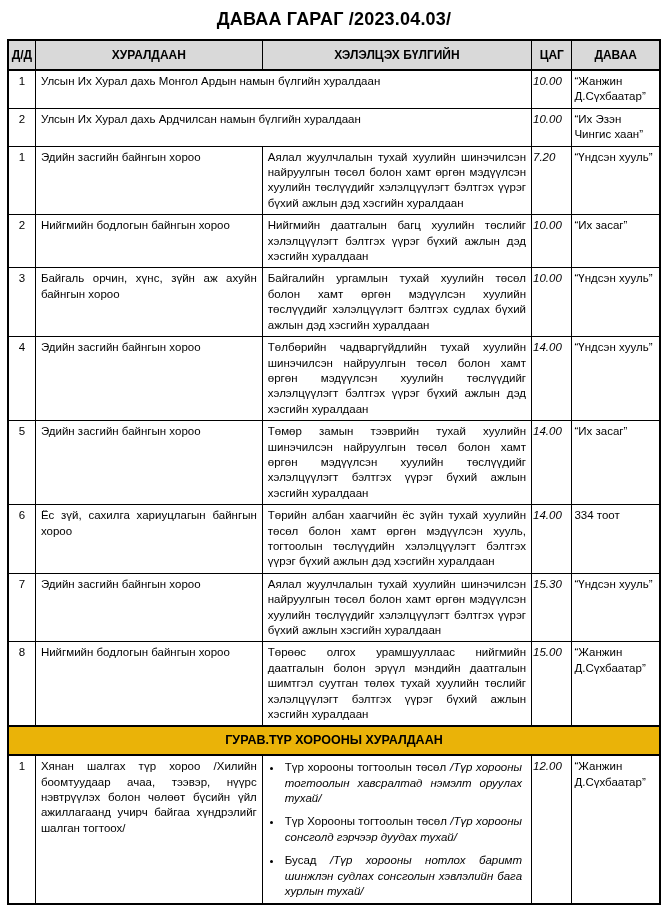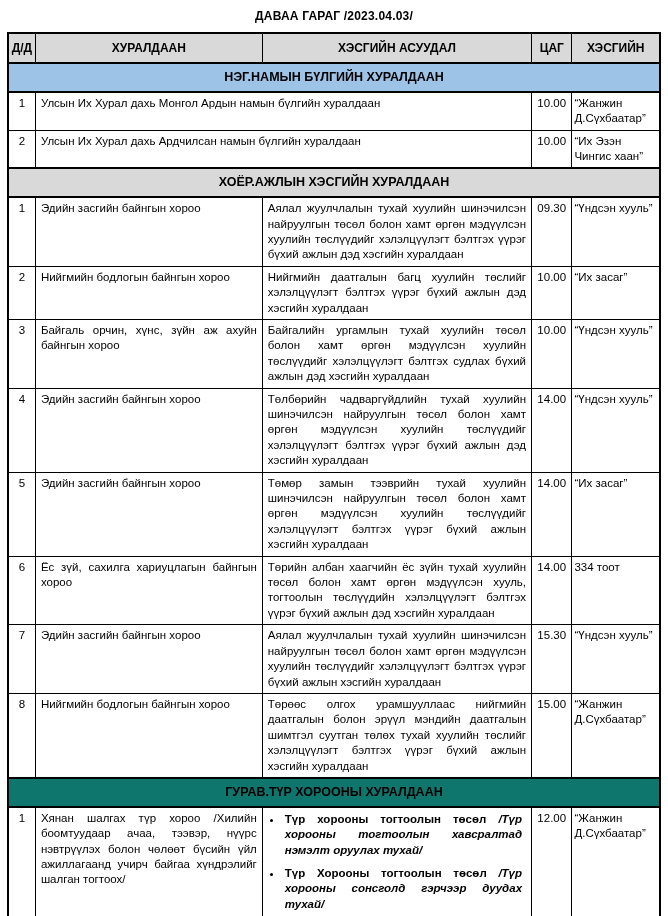--- a/index.html
+++ b/index.html
@@ -10,21 +10,21 @@
     font-family: "Liberation Sans", "DejaVu Sans", sans-serif;
   }
   .page {
     width: 668px;
     box-sizing: border-box;
     padding: 4px 7px 2px 7px;
   }
   .doc-title {
     text-align: center;
     font-weight: bold;
-    font-size: 12px;
+    font-size: 18px;
     margin: 5px 0 9px 0;
     letter-spacing: 0.2px;
   }
   table.schedule {
     width: 100%;
     border-collapse: collapse;
     border: 2px solid #000;
     table-layout: fixed;
   }
   col.c1 { width: 4.2%; }
@@ -51,35 +51,34 @@
   }
   td.section-cell {
     text-align: center;
     font-weight: bold;
     font-size: 12.5px;
     padding: 5px 2px;
     border-top: 2px solid #000;
     border-bottom: 2px solid #000;
   }
   td.c-no   { text-align: center; padding: 3px 1px; }
-  td.c-time { text-align: center; padding: 3px 1px; }
+  td.c-time { padding: 3px 1px; font-style: italic; }
   td.c-hall { padding: 3px 2px; }
   td.c-meeting, td.c-agenda { text-align: justify; }
   td.c-merged { text-align: left; }
   p.agenda-text { margin: 0; text-align: justify; }
   ul.agenda-list {
     margin: 0;
     padding: 0 0 0 15px;
     list-style: disc outside;
   }
   ul.agenda-list li {
     margin: 1px 4px 8px 0;
     text-align: justify;
     padding-left: 2px;
-    font-weight: bold;
   }
   ul.agenda-list li:last-child { margin-bottom: 1px; }
   .seg-italic { font-style: italic; }
 </style>
 </head>
 <body>
 
 <div class="page">
   <div class="doc-title">ДАВАА ГАРАГ /2023.04.03/</div>
 
@@ -88,51 +87,45 @@
       <col class="c1">
         <col class="c2">
         <col class="c3">
         <col class="c4">
         <col class="c5">
     </colgroup>
     <thead>
       <tr>
         <th>Д/Д</th>
         <th>ХУРАЛДААН</th>
-        <th>ХЭСГИЙН АСУУДАЛ</th>
+        <th>ХЭЛЭЛЦЭХ БҮЛГИЙН</th>
         <th>ЦАГ</th>
-        <th>ХЭСГИЙН</th>
+        <th>ДАВАА</th>
       </tr>
     </thead>
     <tbody id="table-body">
         <tr>
-    <td class="section-cell" colspan="5" style="background: rgb(157, 195, 230);">НЭГ.НАМЫН БҮЛГИЙН ХУРАЛДААН</td>
-  </tr>
-        <tr>
     <td class="c-no">1</td>
     <td class="c-merged" colspan="2">Улсын Их Хурал дахь Монгол Ардын намын бүлгийн хуралдаан</td>
     <td class="c-time">10.00</td>
     <td class="c-hall">“Жанжин Д.Сүхбаатар”</td>
   </tr>
         <tr>
     <td class="c-no">2</td>
     <td class="c-merged" colspan="2">Улсын Их Хурал дахь Ардчилсан намын бүлгийн хуралдаан</td>
     <td class="c-time">10.00</td>
     <td class="c-hall">“Их Эзэн Чингис хаан”</td>
   </tr>
         <tr>
-    <td class="section-cell" colspan="5" style="background: rgb(217, 217, 217);">ХОЁР.АЖЛЫН ХЭСГИЙН ХУРАЛДААН</td>
-  </tr>
-        <tr>
     <td class="c-no">1</td>
     <td class="c-meeting">Эдийн засгийн байнгын хороо</td>
     <td class="c-agenda">
             <p class="agenda-text">Аялал жуулчлалын тухай хуулийн шинэчилсэн найруулгын төсөл болон хамт өргөн мэдүүлсэн хуулийн төслүүдийг хэлэлцүүлэгт бэлтгэх үүрэг бүхий ажлын дэд хэсгийн хуралдаан</p>
           </td>
-    <td class="c-time">09.30</td>
+    <td class="c-time">7.20</td>
     <td class="c-hall">“Үндсэн хууль”</td>
   </tr>
         <tr>
     <td class="c-no">2</td>
     <td class="c-meeting">Нийгмийн бодлогын байнгын хороо</td>
     <td class="c-agenda">
             <p class="agenda-text">Нийгмийн даатгалын багц хуулийн төслийг хэлэлцүүлэгт бэлтгэх үүрэг бүхий ажлын дэд хэсгийн хуралдаан</p>
           </td>
     <td class="c-time">10.00</td>
     <td class="c-hall">“Их засаг”</td>
@@ -185,21 +178,21 @@
         <tr>
     <td class="c-no">8</td>
     <td class="c-meeting">Нийгмийн бодлогын байнгын хороо</td>
     <td class="c-agenda">
             <p class="agenda-text">Төрөөс олгох урамшууллаас нийгмийн даатгалын болон эрүүл мэндийн даатгалын шимтгэл суутган төлөх тухай хуулийн төслийг хэлэлцүүлэгт бэлтгэх үүрэг бүхий ажлын хэсгийн хуралдаан</p>
           </td>
     <td class="c-time">15.00</td>
     <td class="c-hall">“Жанжин Д.Сүхбаатар”</td>
   </tr>
         <tr>
-    <td class="section-cell" colspan="5" style="background: #0f766e;">ГУРАВ.ТҮР ХОРООНЫ ХУРАЛДААН</td>
+    <td class="section-cell" colspan="5" style="background: #eab308;">ГУРАВ.ТҮР ХОРООНЫ ХУРАЛДААН</td>
   </tr>
         <tr>
     <td class="c-no">1</td>
     <td class="c-meeting">Хянан шалгах түр хороо /Хилийн боомтуудаар ачаа, тээвэр, нүүрс нэвтрүүлэх болон чөлөөт бүсийн үйл ажиллагаанд учирч байгаа хүндрэлийг шалган тогтоох/</td>
     <td class="c-agenda">
             <ul class="agenda-list">
               <li><span>Түр хорооны тогтоолын төсөл </span><span class="seg-italic">/Түр хорооны тогтоолын хавсралтад нэмэлт оруулах тухай/</span></li>
               <li><span>Түр Хорооны тогтоолын төсөл </span><span class="seg-italic">/Түр хорооны сонсголд гэрчээр дуудах тухай/</span></li>
               <li><span>Бусад </span><span class="seg-italic">/Түр хорооны нотлох баримт шинжлэн судлах сонсголын хэвлэлийн бага хурлын тухай/</span></li>
             </ul>

